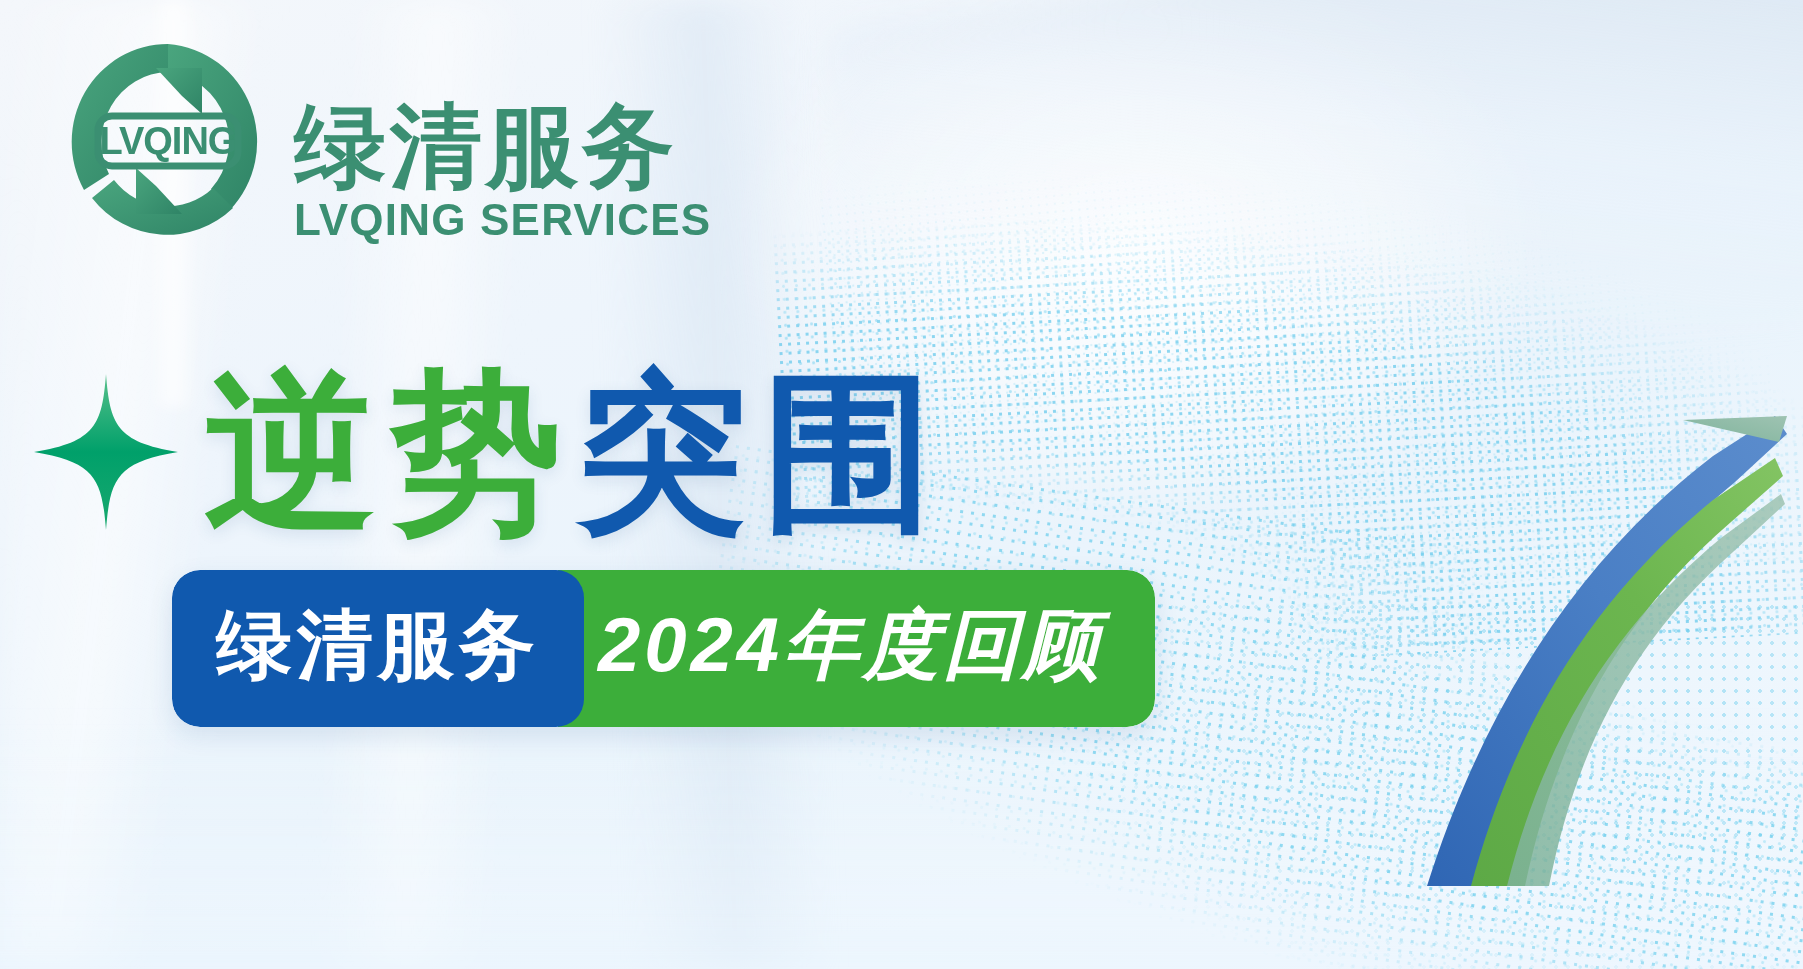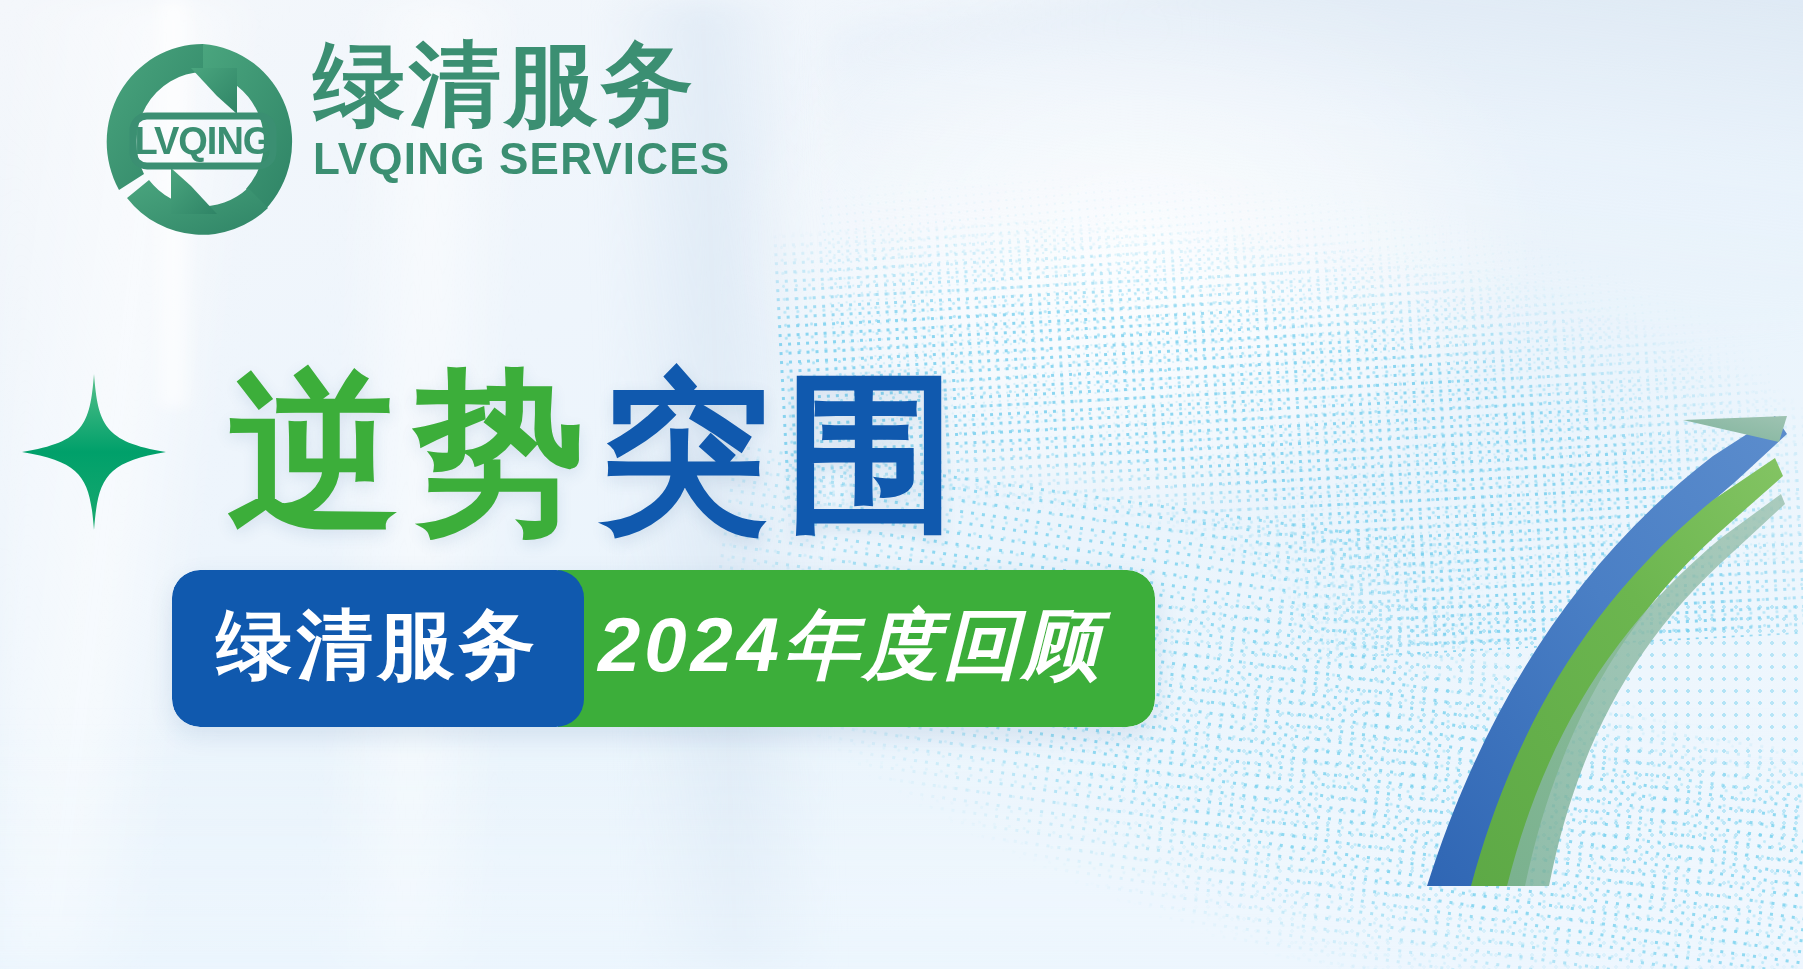--- a/index.html
+++ b/index.html
@@ -104,38 +104,38 @@
     -webkit-mask-image: radial-gradient(95% 95% at 72% 22%, #000 8%, rgba(0,0,0,.7) 42%, rgba(0,0,0,0) 74%);
     mask-image: radial-gradient(95% 95% at 72% 22%, #000 8%, rgba(0,0,0,.7) 42%, rgba(0,0,0,0) 74%);
     opacity:.65;
   }
 
   
   .ribbon{ position:absolute; right:-40px; top:330px; width:460px; height:560px; pointer-events:none; }
 
   
   .logo-row{
-    position:absolute; left:105px; top:38px;
-    display:flex; align-items:flex-start; gap:12px;
+    position:absolute; left:70px; top:38px;
+    display:flex; align-items:flex-end; gap:28px;
   }
   .logo-mark{ width:196px; height:206px; flex:0 0 auto; }
   .logo-words{ display:flex; flex-direction:column; justify-content:center; }
   .logo-cn{
     font-size:92px; line-height:1.02; font-weight:700;
     color:#3b8f72; letter-spacing:4px;
   }
   .logo-en{
     font-size:44px; line-height:1.06; font-weight:800;
     color:#3b8f72; letter-spacing:1.2px; margin-top:4px;
   }
 
   
   .headline-row{
-    position:absolute; left:20px; top:366px;
-    display:flex; align-items:center; gap:59px;
+    position:absolute; left:32px; top:366px;
+    display:flex; align-items:center; gap:24px;
   }
   .sparkle{ width:148px; height:160px; flex:0 0 auto; }
   .headline{
     font-size:172px; line-height:1; font-weight:900;
     letter-spacing:14px; white-space:nowrap;
     text-shadow: 0 5px 16px rgba(40,90,140,.12);
   }
   .headline .g{ color:#3cae3a; }
   .headline .b{ color:#1059ae; }
 

